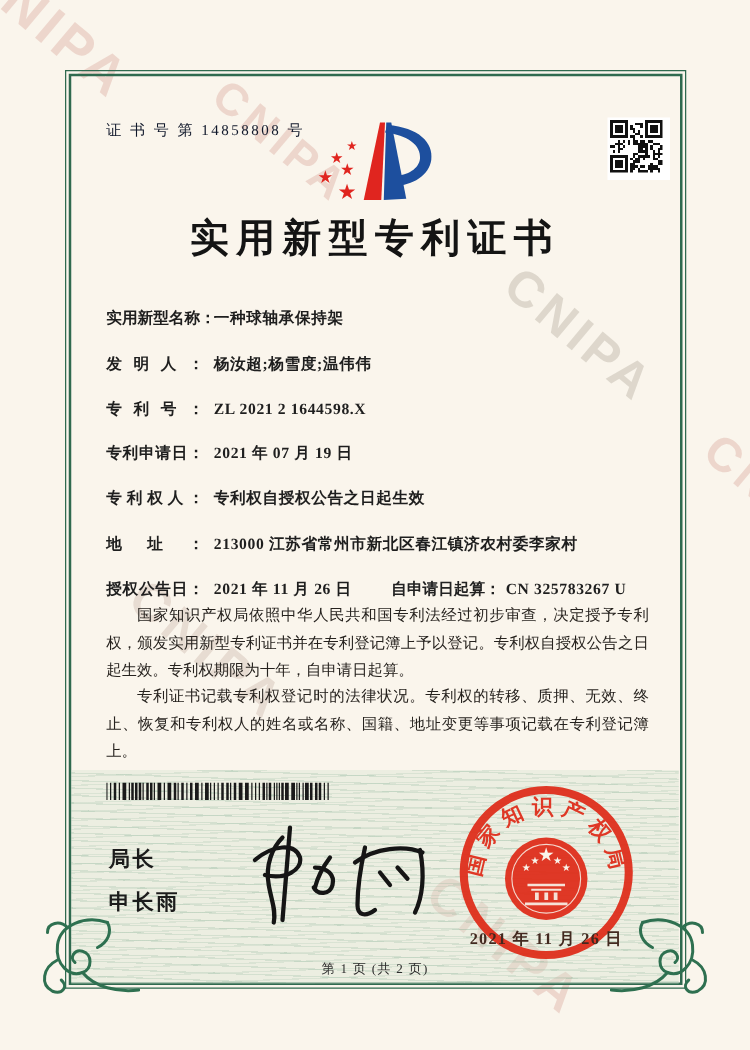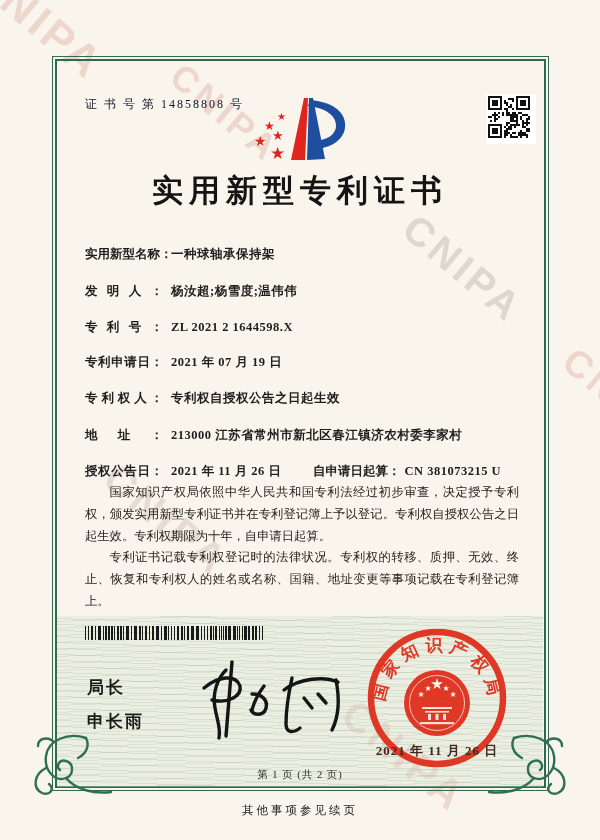--- a/index.html
+++ b/index.html
@@ -250,21 +250,21 @@
   <div class="fields">
     <div class="frow" style="top:6px"><span class="lbl">实用新型名称：</span><span class="val">一种球轴承保持架</span></div>
     <div class="frow" style="top:43px"><span class="lbl">发明人：</span><span class="val">杨汝超;杨雪度;温伟伟</span></div>
     <div class="frow" style="top:79px"><span class="lbl">专利号：</span><span class="val">ZL 2021 2 1644598.X</span></div>
     <div class="frow" style="top:114px"><span class="lbl">专利申请日：</span><span class="val">2021 年 07 月 19 日</span></div>
     <div class="frow" style="top:150px"><span class="lbl">专利权人：</span><span class="val">专利权自授权公告之日起生效</span></div>
     <div class="frow" style="top:187px"><span class="lbl">地址：</span><span class="val">213000 江苏省常州市新北区春江镇济农村委李家村</span></div>
     <div class="frow" style="top:223px">
       <span class="lbl">授权公告日：</span><span class="val">2021 年 11 月 26 日</span>
       <span class="pair2">
-        <span class="lbl2">自申请日起算：</span><span class="val">CN 381073215 U</span>
+        <span class="lbl2">自申请日起算：</span><span class="val">CN 325783267 U</span>
       </span>
     </div>
   </div>
 
   <div class="paras">
     <p>国家知识产权局依照中华人民共和国专利法经过初步审查，决定授予专利权，颁发实用新型专利证书并在专利登记簿上予以登记。专利权自授权公告之日起生效。专利权期限为十年，自申请日起算。</p>
     <p>专利证书记载专利权登记时的法律状况。专利权的转移、质押、无效、终止、恢复和专利权人的姓名或名称、国籍、地址变更等事项记载在专利登记簿上。</p>
   </div>
 
   <svg id="barcode-svg" class="barcode" viewBox="0 0 182 14" preserveAspectRatio="none">
@@ -364,15 +364,14 @@
         <rect x="66" y="91" width="3" height="6" fill="#faf5ec" opacity="0.9"></rect>
         <rect x="73.5" y="91" width="3" height="6" fill="#faf5ec" opacity="0.9"></rect>
         <rect x="81" y="91" width="3" height="6" fill="#faf5ec" opacity="0.9"></rect>
         <rect x="58" y="99" width="34" height="2.2" fill="#faf5ec" opacity="0.9"></rect>
       </g>
     </g>
   </svg>
   <div class="seal-date">2021 年 11 月 26 日</div>
 
   <div class="page-footer">第 1 页 (共 2 页)</div>
-  <div class="cont-note">其他事项参见续页</div>
 
 </div>
 
 </body></html>

